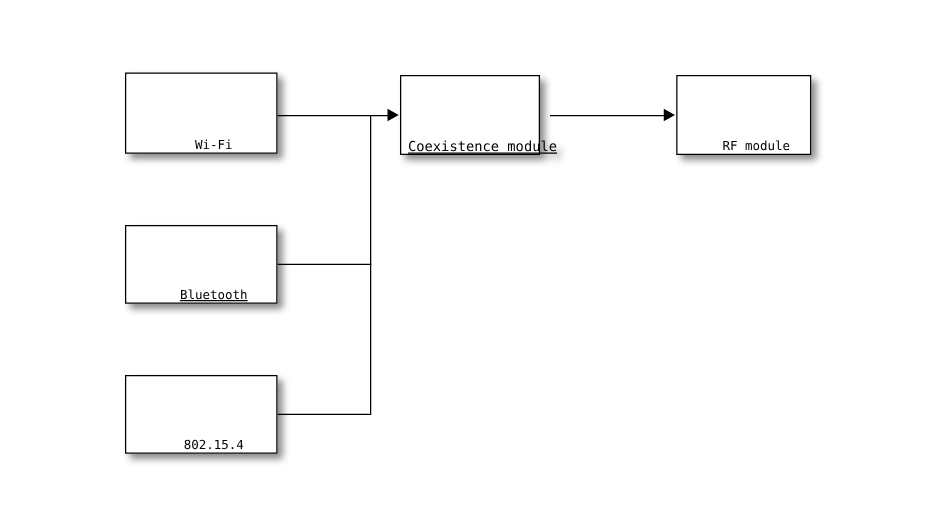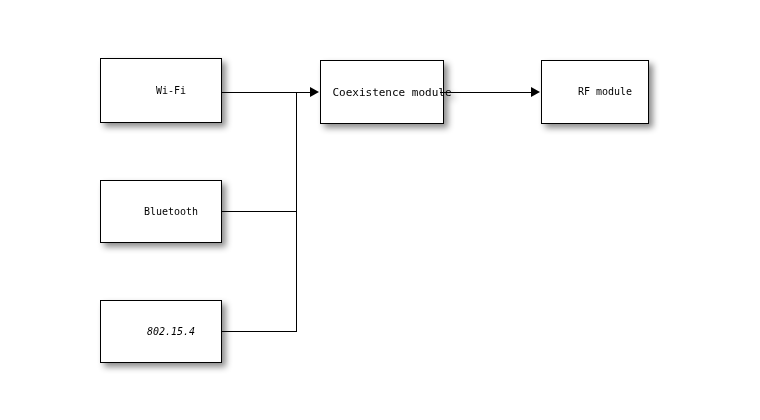--- a/index.html
+++ b/index.html
@@ -14,21 +14,21 @@
     background: #ffffff;
     overflow: hidden;
     font-family: "DejaVu Sans Mono", monospace;
   }
   .node {
     position: absolute;
     box-sizing: border-box;
     background: #ffffff;
     border: 1.5px solid #000000;
     display: flex;
-    align-items: center;
+    align-items: flex-end;
     justify-content: center;
     filter: drop-shadow(4px 4px 3px rgba(0,0,0,0.45));
     padding-left: 20px;
   }
   .node-label {
     font-family: "DejaVu Sans Mono", monospace;
     font-size: 10px;
     color: #000000;
     line-height: 1;
     white-space: nowrap;
@@ -59,29 +59,29 @@
 </style>
 </head>
 <body>
 
 <div id="canvas">
 
   <div class="node" style="left:100px; top:58px; width:122px; height:65px;">
     <span class="node-label">Wi-Fi</span>
   </div>
 
-  <div class="node" style="left:100px; top:180px; width:122px; height:63px;">
+  <div class="node" style="left:100px; top:180px; width:122px; height:63px;text-decoration:underline;">
     <span class="node-label">Bluetooth</span>
   </div>
 
-  <div class="node" style="left:100px; top:300px; width:122px; height:63px;font-style:italic;">
+  <div class="node" style="left:100px; top:300px; width:122px; height:63px;">
     <span class="node-label">802.15.4</span>
   </div>
 
-  <div class="node node-wide" style="left:320px; top:60px; width:124px; height:64px;">
+  <div class="node node-wide" style="left:320px; top:60px; width:112px; height:64px;text-decoration:underline;">
     <span class="node-label">Coexistence module</span>
   </div>
 
   <div class="node" style="left:541px; top:60px; width:108px; height:64px;">
     <span class="node-label">RF module</span>
   </div>
 
   <div class="edge-h" style="left:222px; top:92px; width:89px;"></div>
   <div class="arrowhead" style="left:310px; top:87px;"></div>
 

